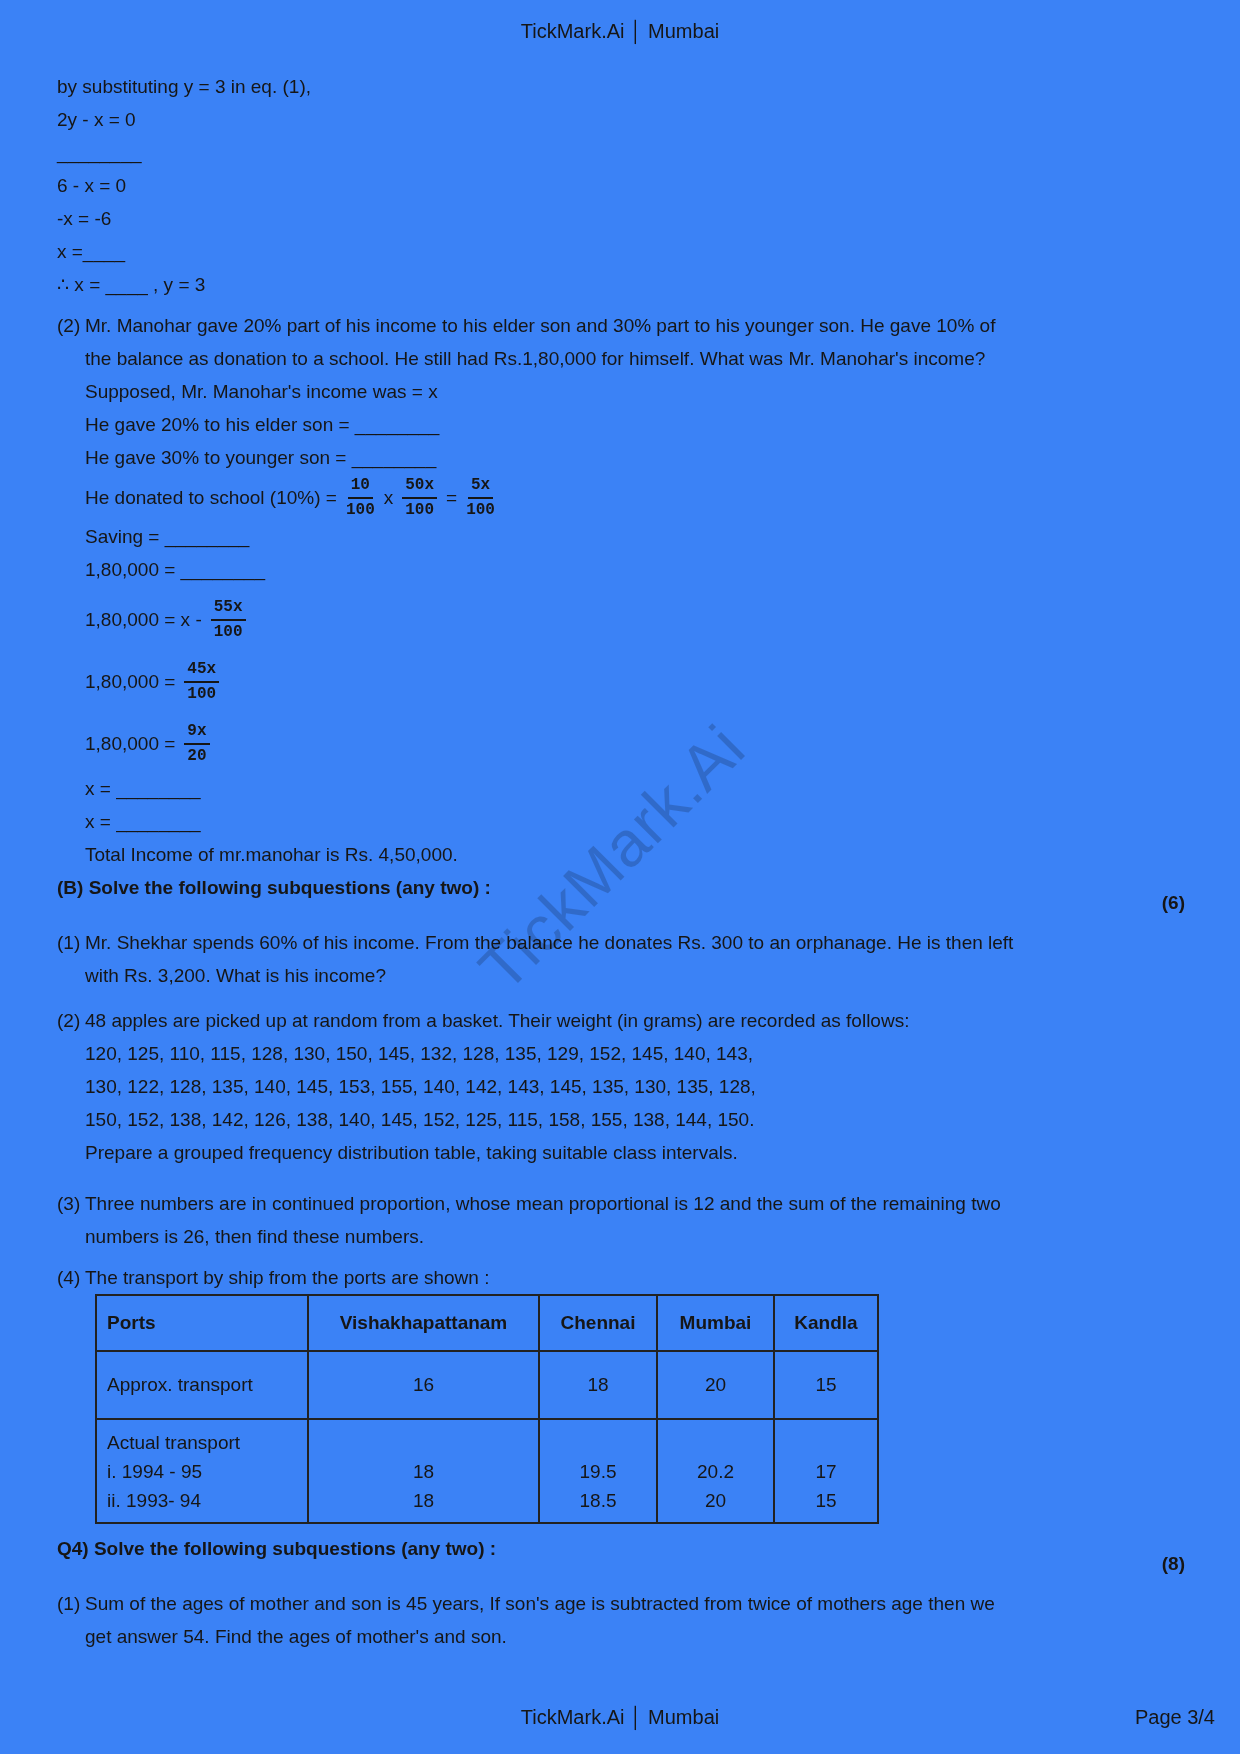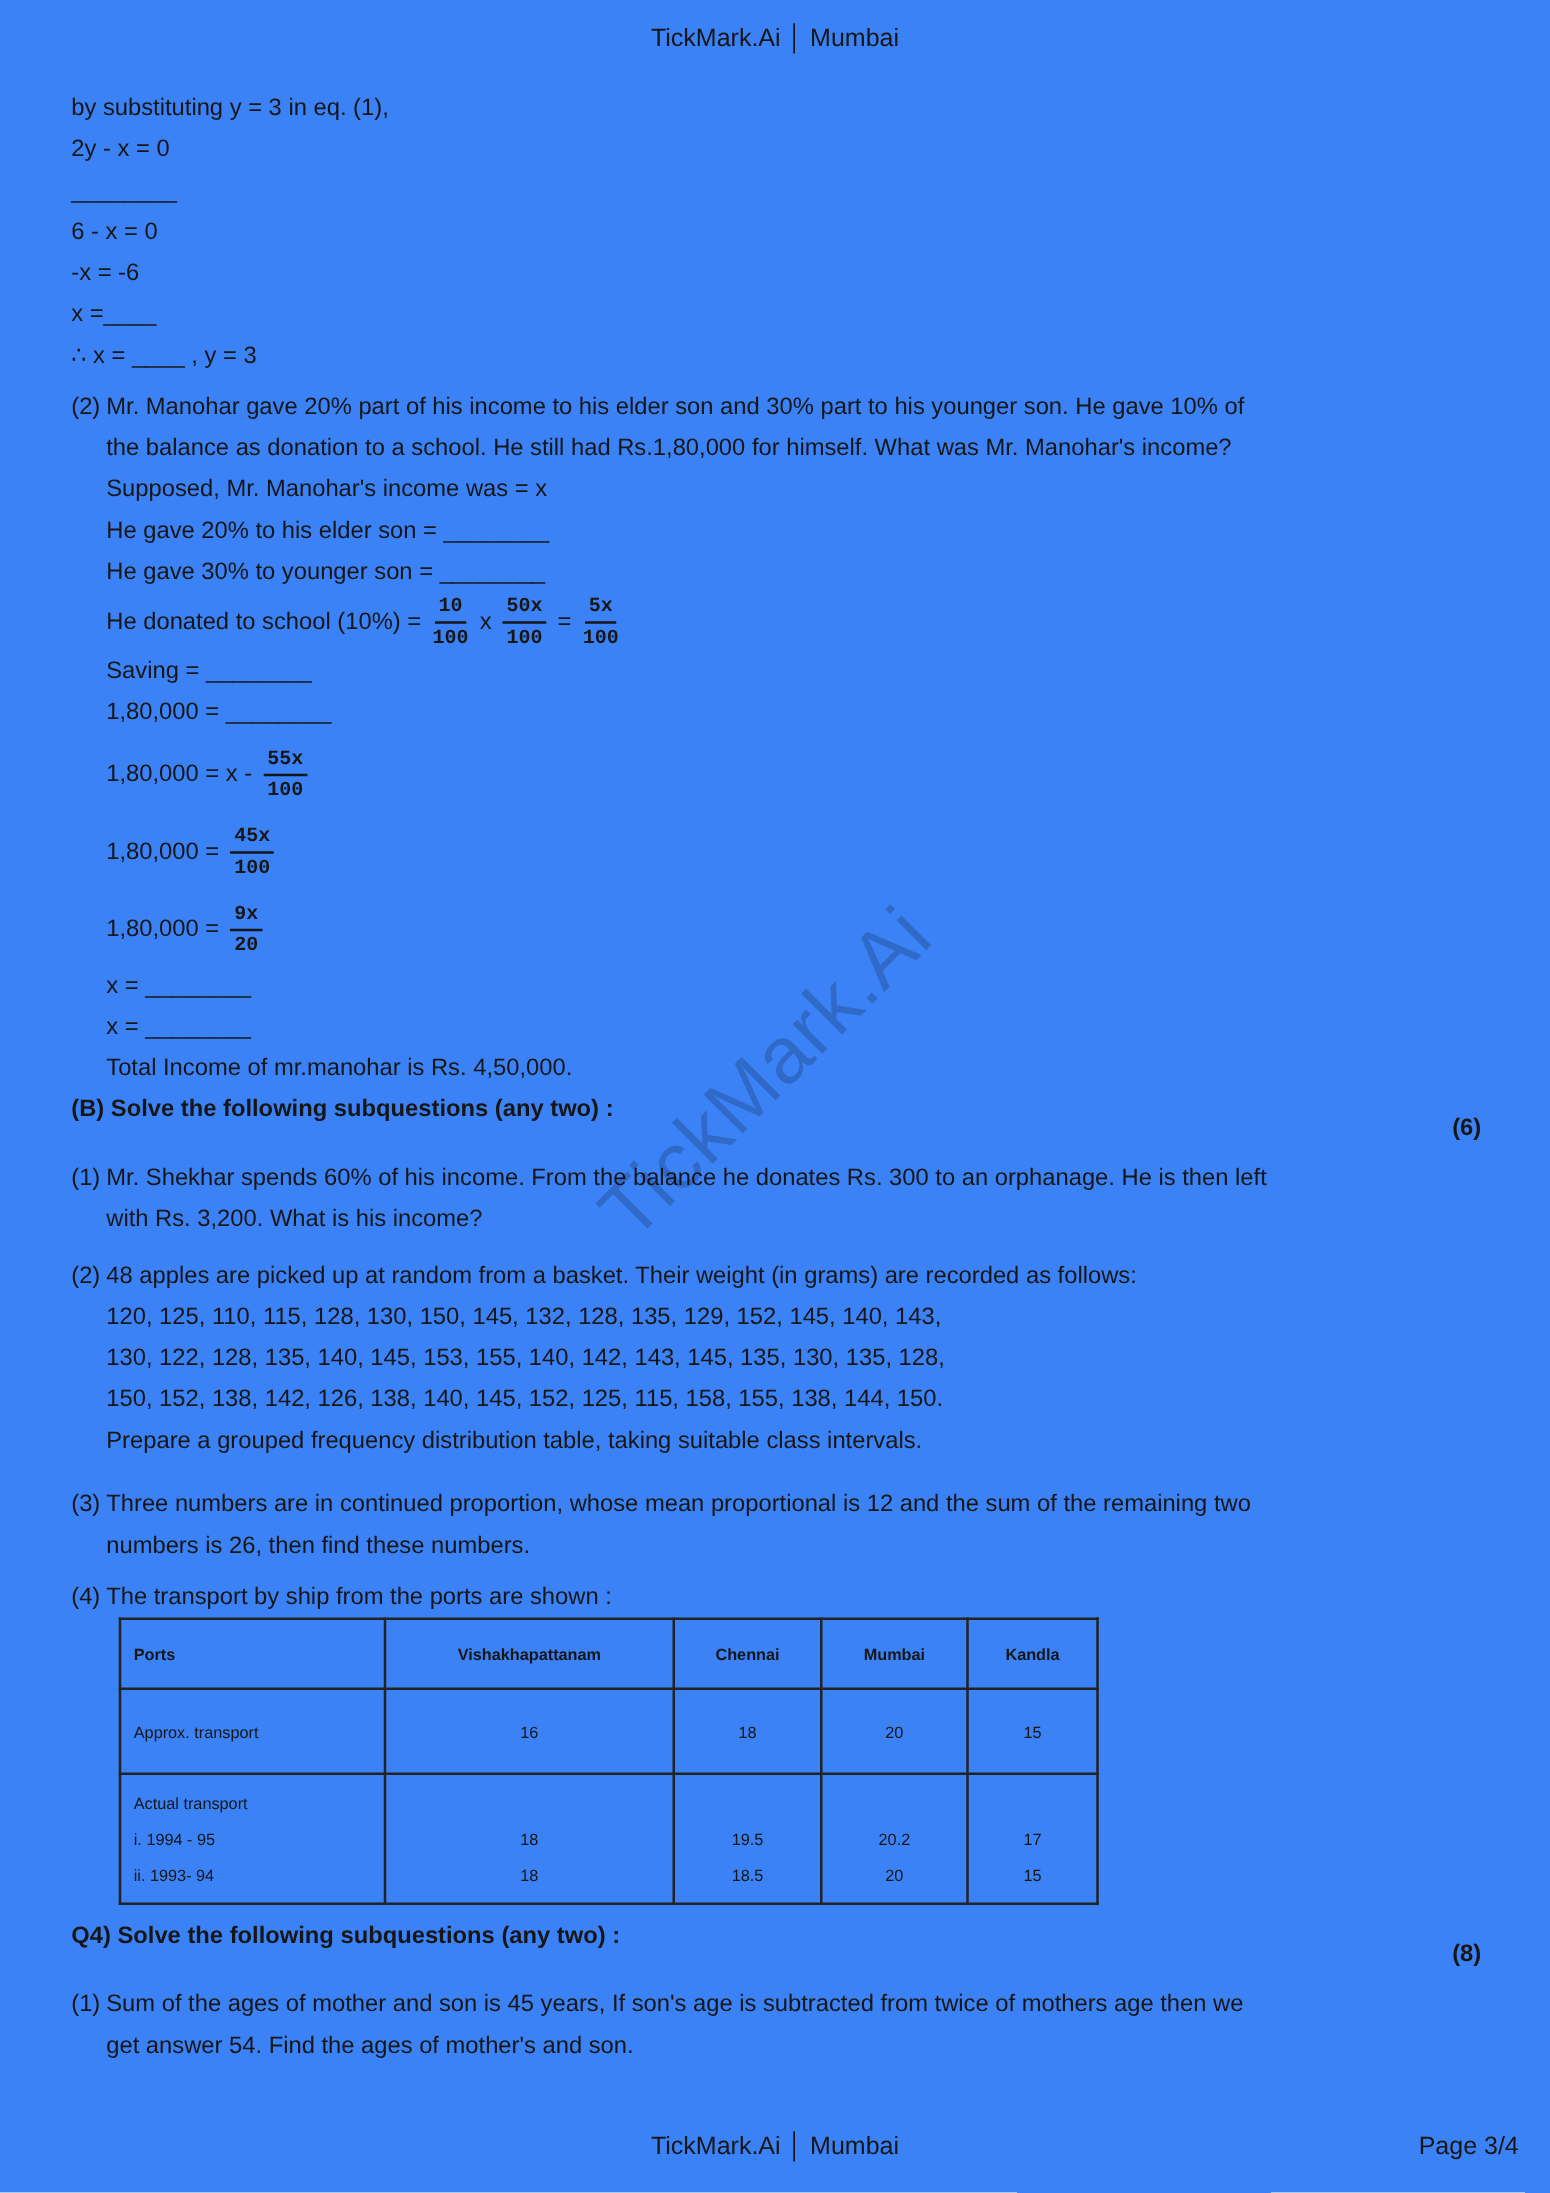--- a/index.html
+++ b/index.html
@@ -48,21 +48,21 @@
   .frac-den{display:block;padding-top:1px;}
   
   .ship-table{
     border-collapse:collapse;
     table-layout:fixed;
     margin:0 0 0 38px;
     width:784px;
   }
   .ship-table td,.ship-table th{
     border:2px solid #222222;
-    font-size:13px;
+    font-size:19px;
     font-weight:400;
     padding:0 10px;
     vertical-align:middle;
     overflow:hidden;
   }
   .ship-table th{font-weight:700;text-align:left;}
   .ship-table th.center,.ship-table td.center{text-align:center;padding:0;}
   .row-header{height:56px;}
   .row-approx{height:68px;padding-left:36px;}
   .row-actual{height:104px;}

